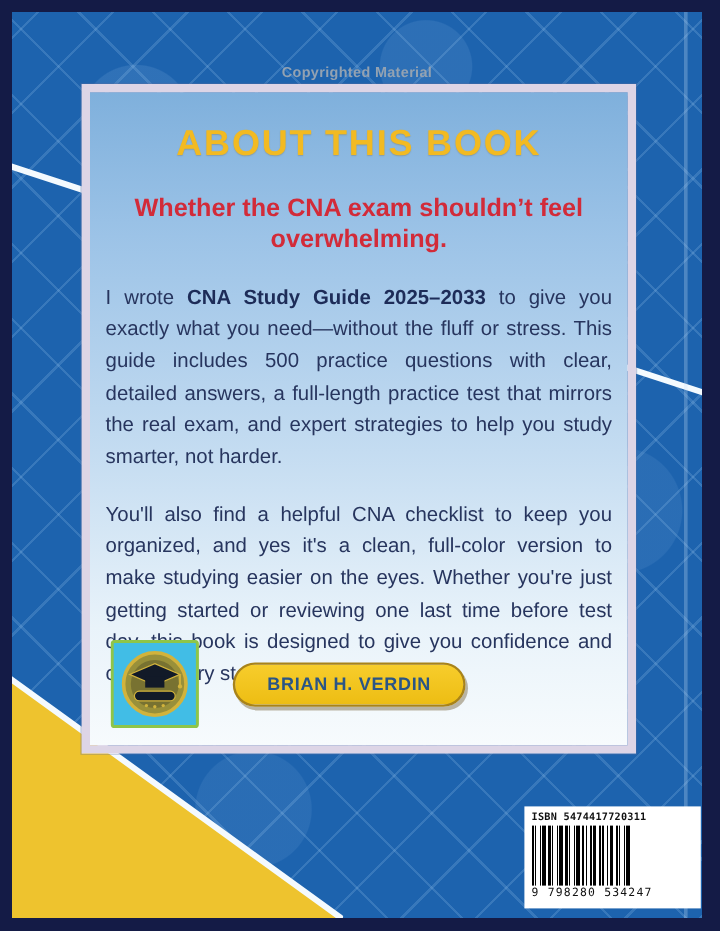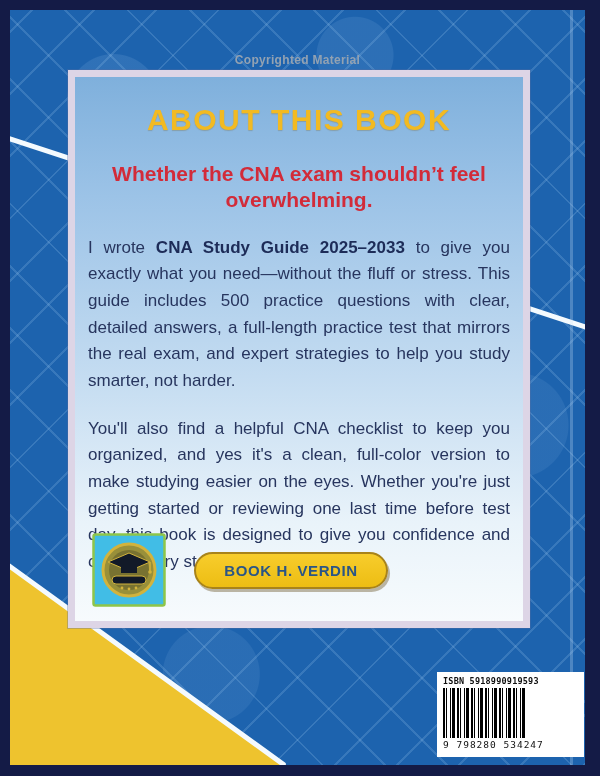--- a/index.html
+++ b/index.html
@@ -174,26 +174,26 @@
           <polygon points="37,20 58,29 37,38 16,29" fill="#121a28" stroke="#d2b33c" stroke-width="1"></polygon>
           <rect x="29" y="31" width="16" height="9" fill="#121a28"></rect>
           <line x1="58" y1="29" x2="58" y2="38" stroke="#d2b33c" stroke-width="1.5"></line>
           <circle cx="58" cy="39" r="1.8" fill="#d2b33c"></circle>
           <rect x="20" y="43" width="34" height="8" rx="4" fill="#121a28" stroke="#d2b33c" stroke-width="1"></rect>
           <circle cx="30" cy="55" r="1.4" fill="#d2b33c"></circle>
           <circle cx="37" cy="56" r="1.4" fill="#d2b33c"></circle>
           <circle cx="44" cy="55" r="1.4" fill="#d2b33c"></circle>
         </svg>
       </div>
-      <div class="author-pill">BOOK H. VERDIN</div>
+      <div class="author-pill">BRIAN H. VERDIN</div>
     </div>
   </div>
 
   <div class="barcode-box">
-    <div class="isbn-label">ISBN 5918990919593</div>
+    <div class="isbn-label">ISBN 5474417720311</div>
     <div class="barcode-row">
       <div class="barcode-main">
         <div class="bars"></div>
         <div class="barcode-digits">9 798280 534247</div>
       </div>
     </div>
   </div>
 
   <div class="copyright bottom">Copyrighted Material</div>
 

